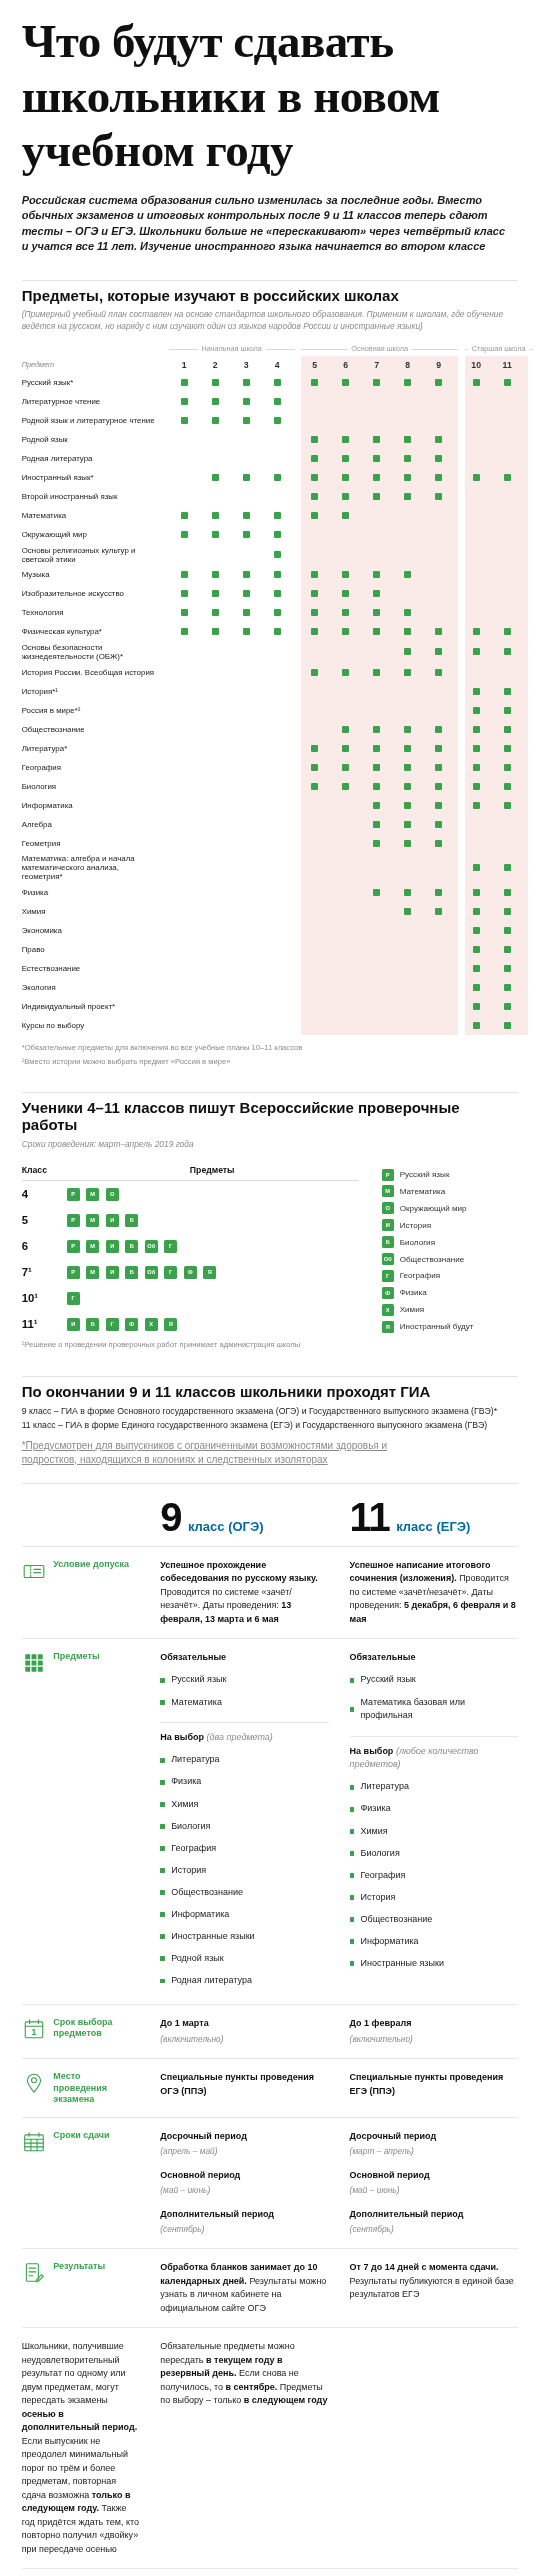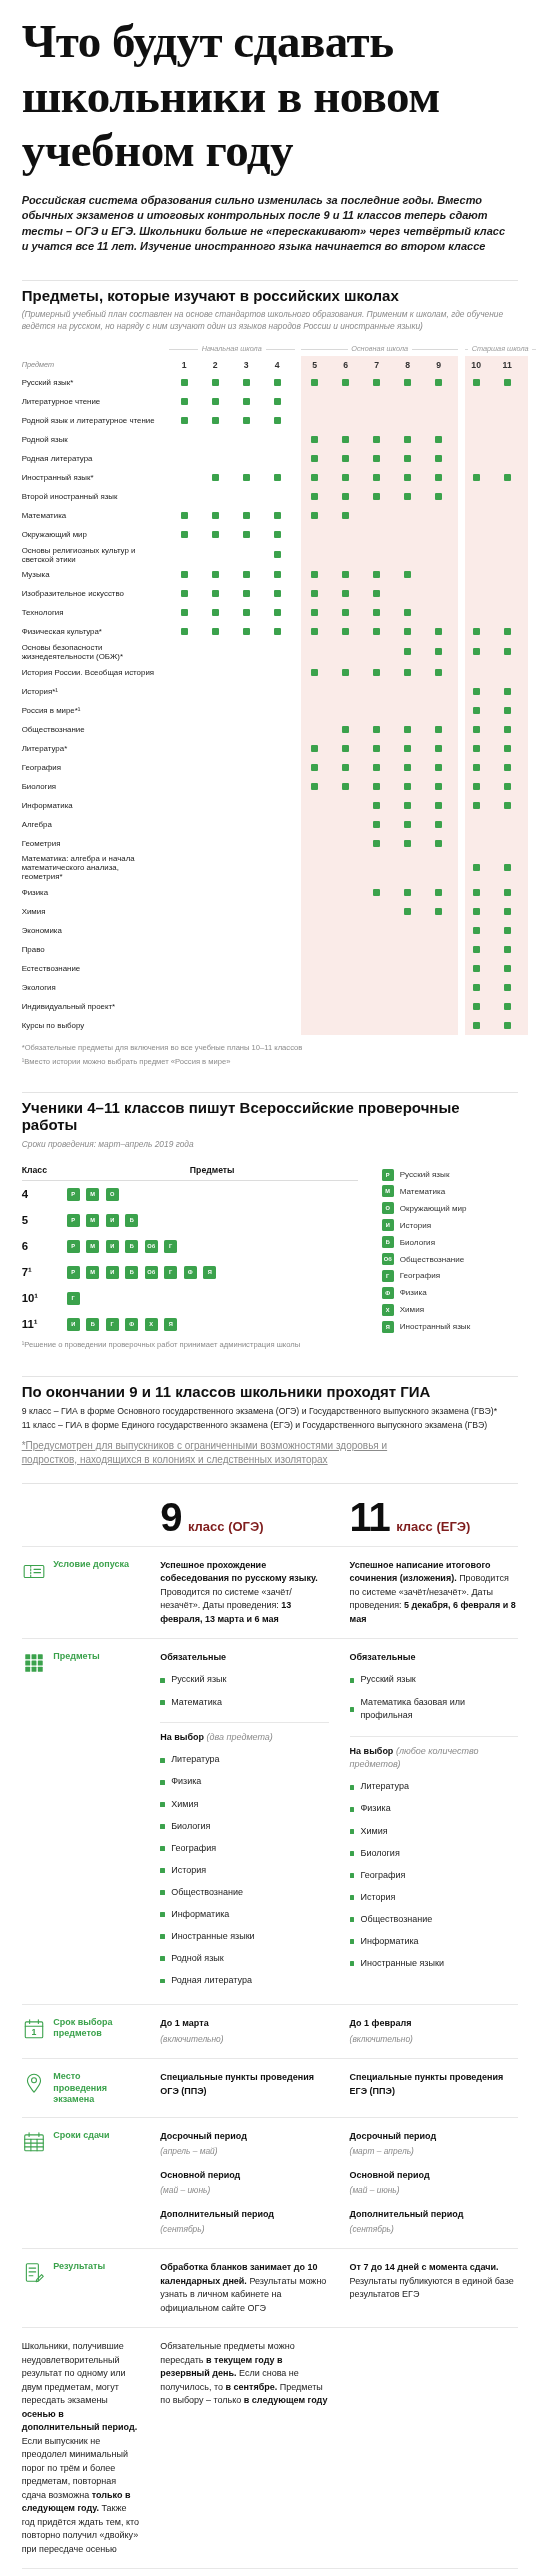--- a/index.html
+++ b/index.html
@@ -43,21 +43,21 @@
   .subnote{font-style:italic;color:var(--gray);font-size:8.4px;line-height:1.42;margin:0 0 8.7px;max-width:493px;}
   .footnote{color:var(--gray);font-size:7.6px;line-height:1.4;margin:2.7px 0 0;}
 
   
   .cur-table{position:relative;margin-top:5.4px;}
   .cur-band{position:absolute;top:14px;bottom:0;background:var(--pink);z-index:0;}
   .cur-band.b1{left:279px;width:157px;}
   .cur-band.b2{left:443px;width:63px;}
   .cur-grid{display:grid;grid-template-columns:147px repeat(4,31px) 6.5px repeat(5,31px) 6.5px repeat(2,31px);}
   .cur-groups{position:relative;z-index:1;display:grid;grid-template-columns:147px 126px 6.5px 157px 6.5px 63px;height:14px;align-items:center;}
-  .cur-group{display:flex;align-items:center;gap:3.8px;color:#9a9a9a;font-size:7.3px;font-style:italic;white-space:nowrap;}
+  .cur-group{display:flex;align-items:center;gap:3.8px;color:#9a9a9a;font-size:7.3px;white-space:nowrap;}
   .cur-group::before,.cur-group::after{content:"";flex:1;height:0.5px;background:#d8d8d8;min-width:3.2px;}
   .cur-nums{position:relative;z-index:1;align-items:center;height:17.3px;}
   .cur-subject-head{font-size:7.3px;color:#888;font-style:italic;}
   .cur-num{text-align:center;font-weight:bold;font-size:8.7px;color:#333;}
   .cur-row{position:relative;z-index:1;align-items:center;min-height:19px;}
   .cur-label{font-size:7.9px;line-height:9px;padding:1.6px 7.6px 1.6px 0;color:#222;}
   .cur-cell{height:100%;display:flex;align-items:center;}
   .sq{width:7px;height:7px;border-radius:1.1px;background:var(--green);margin:0 auto;}
 
   
@@ -74,21 +74,21 @@
   .legend-item .sub-icon{width:12px;height:12px;}
 
   
   .gia-intro-line{font-size:8.7px;color:#222;line-height:1.45;margin:1.6px 0;}
   .gia-intro-foot{font-size:10px;color:var(--gray);line-height:1.4;margin:6.5px 0 0;max-width:422px;text-decoration:underline;}
 
   .gia-grid{display:grid;grid-template-columns:118px 1fr 1fr;column-gap:20.6px;}
   .gia-headrow{align-items:end;margin-top:16.2px;border-top:0.5px solid var(--line);padding:16.2px 0 12px;}
   .gia-big{display:flex;align-items:baseline;gap:6.5px;}
   .big-num{font-size:40px;font-weight:bold;line-height:.85;color:#0e0e0e;letter-spacing:-1.1px;}
-  .big-label{font-size:13px;font-weight:bold;color:#7f1d1d;}
+  .big-label{font-size:13px;font-weight:bold;color:#0369a1;}
 
   .gia-row{border-top:0.5px solid #e7e7e7;padding:12px 0;}
   .gia-label{display:flex;gap:7.6px;align-items:flex-start;color:var(--green);font-weight:bold;font-size:9px;line-height:11.4px;padding-right:9.7px;}
   .gia-icon{flex:none;width:24px;height:24px;}
   .gia-icon svg{width:24px;height:24px;stroke:var(--green);fill:none;stroke-width:2;stroke-linecap:round;stroke-linejoin:round;}
   .gia-cell{font-size:9px;line-height:13.5px;color:#222;}
   .gia-cell b{color:#0f0f0f;}
 
   .list-title{font-weight:bold;font-size:9px;color:#0f0f0f;margin:0 0 4.3px;}
   .opt-note{font-style:italic;color:var(--gray);font-weight:normal;}
@@ -1131,21 +1131,21 @@
           <div class="legend-item">
             <span class="sub-icon">Ф</span>
             <span class="legend-label">Физика</span>
           </div>
           <div class="legend-item">
             <span class="sub-icon">Х</span>
             <span class="legend-label">Химия</span>
           </div>
           <div class="legend-item">
             <span class="sub-icon">Я</span>
-            <span class="legend-label">Иностранный язык</span>
+            <span class="legend-label">Иностранный будут</span>
           </div>
         </div>
     </div>
 
     <p class="footnote">¹Решение о проведении проверочных работ принимает администрация школы</p>
   </section>
 
   <section class="sec">
     <h2 class="sec-h">По окончании 9 и 11 классов школьники проходят ГИА</h2>
     <p class="gia-intro-line">9 класс – ГИА в форме Основного государственного экзамена (ОГЭ) и Государственного выпускного экзамена (ГВЭ)*</p>

